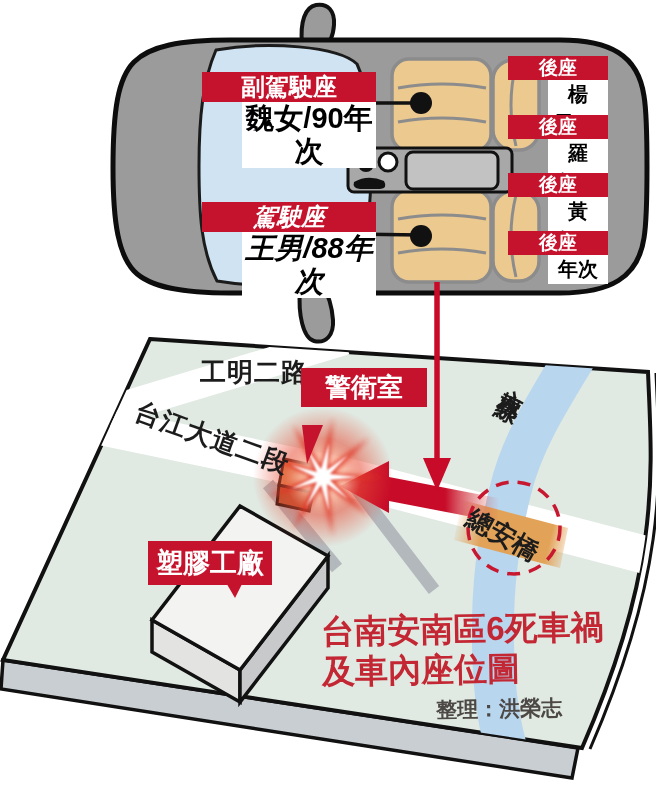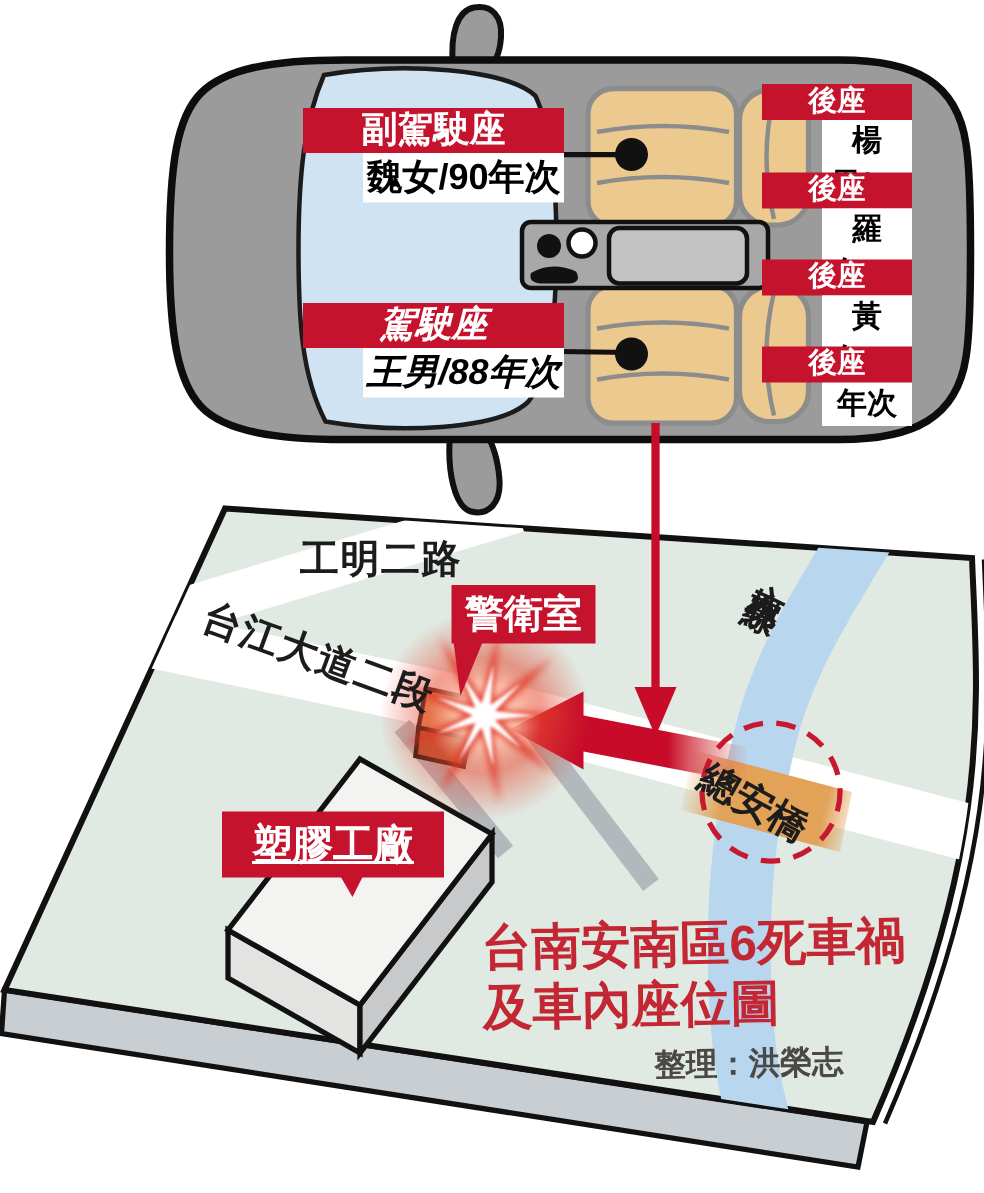--- a/index.html
+++ b/index.html
@@ -11,35 +11,35 @@
   
   .seat-label{position:absolute;text-align:center;}
   .seat-label .red-bar{
     background:#c5132d;color:#fff;font-weight:bold;
   }
   .seat-label .white-bar{
     background:#ffffff;color:#000;font-weight:bold;margin-left:40px;
   }
   .front-label{width:174px;}
   .front-label .red-bar{font-size:24px;line-height:30px;}
-  .front-label .white-bar{font-size:24px;line-height:33px;}
+  .front-label .white-bar{font-size:29px;line-height:33px;}
   .rear-label{width:100px;}
   .rear-label .red-bar{font-size:19px;line-height:24px;}
   .rear-label .white-bar{font-size:20px;line-height:29px;}
   
   .map-road-text{
     position:absolute;color:#1c1c1c;font-weight:600;white-space:nowrap;
     transform-origin:left top;
   }
   .red-tag{
     position:absolute;background:#c5132d;color:#fff;font-weight:bold;
     white-space:nowrap;transform-origin:left top;
   }
-  #guard-tag{left:301px;top:390px;font-size:26px;padding:2px 9px;}
-  #factory-tag{left:148px;top:541px;font-size:27px;padding:4px 20px;text-decoration:underline;}
+  #guard-tag{left:301px;top:368px;font-size:26px;padding:2px 24px;}
+  #factory-tag{left:148px;top:541px;font-size:27px;padding:4px 8px;}
   #road-top-label{left:200px;top:355px;font-size:26px;letter-spacing:1px;}
   #road-main-label{left:142px;top:394px;font-size:26px;transform:rotate(20deg);letter-spacing:1px;}
   #waterway-label{
     left:512px;top:368px;font-size:23px;letter-spacing:4px;
     writing-mode:vertical-rl;transform:rotate(26deg);
   }
   #bridge-label{left:477px;top:501px;font-size:26px;transform:rotate(29deg);}
   #map-title{
     position:absolute;left:321px;top:612px;color:#c32733;font-weight:bold;
     font-size:33px;line-height:40px;white-space:nowrap;

